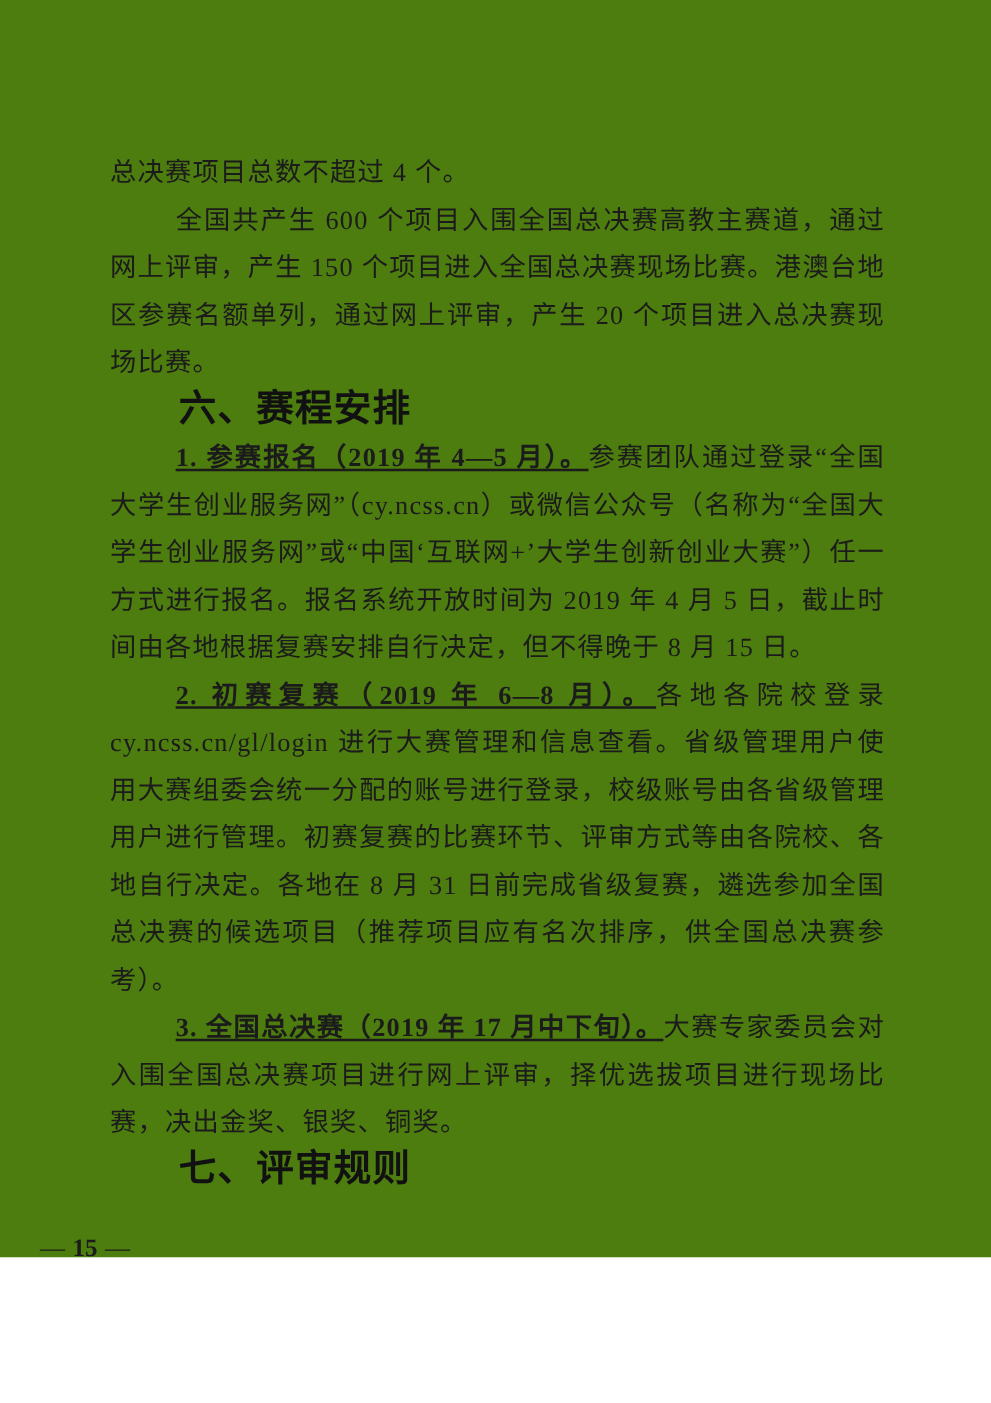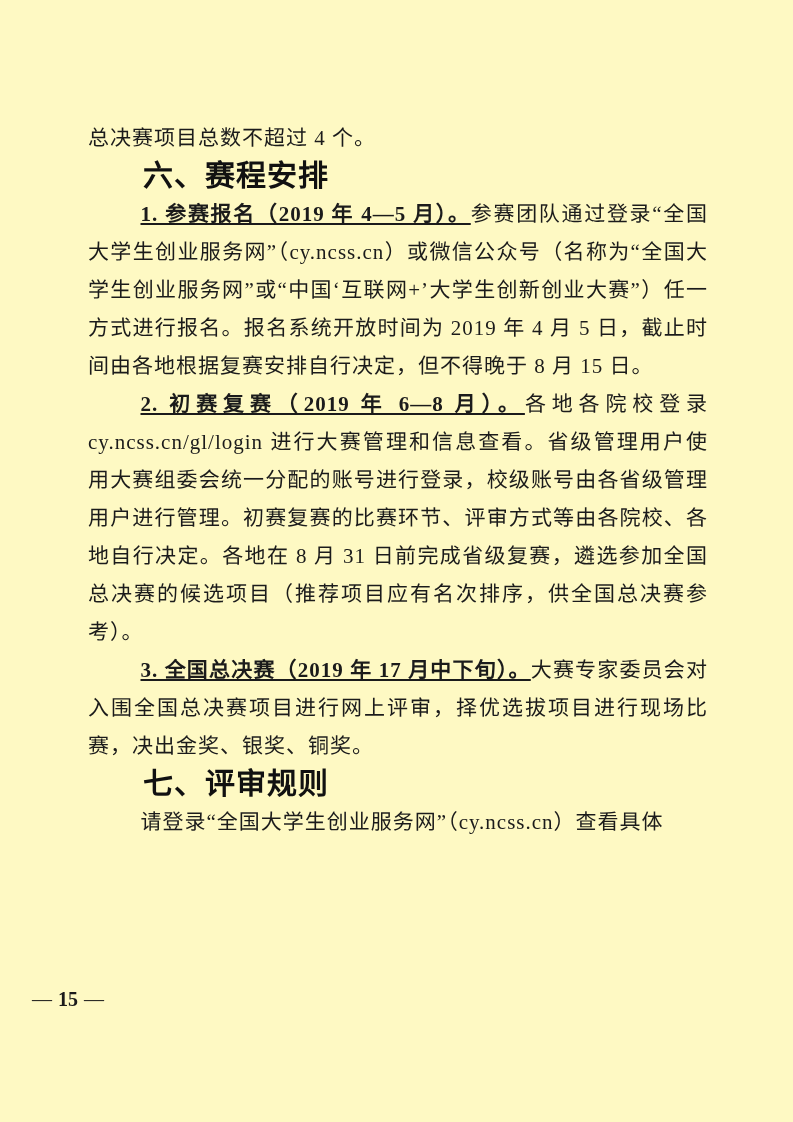--- a/index.html
+++ b/index.html
@@ -3,22 +3,22 @@
 <meta charset="utf-8">
 <style>
   html, body {
     margin: 0;
     padding: 0;
     background: #ffffff;
   }
   .page {
     position: relative;
     width: 793px;
-    height: 1122px;
-    background: #fef9c3;
+    height: 1006px;
+    background: #4d7c0f;
     overflow: hidden;
     font-family: "Liberation Serif", serif;
     color: #1b1b1b;
   }
   .content {
     position: absolute;
     left: 88px;
     top: 119px;
     width: 620px;
   }
@@ -69,30 +69,30 @@
 </style>
 </head>
 <body>
 
 <div class="page">
 
   <div class="content">
 
     <p class="body-text flush">总决赛项目总数不超过 4 个。</p>
 
+    <p class="body-text">全国共产生 600 个项目入围全国总决赛高教主赛道，通过网上评审，产生 150 个项目进入全国总决赛现场比赛。港澳台地区参赛名额单列，通过网上评审，产生 20 个项目进入总决赛现场比赛。</p>
 
     <h2 class="section-heading">六、赛程安排</h2>
 
     <p class="body-text"><span class="lead">1. 参赛报名（2019 年 4—5 月）。</span><span>参赛团队通过登录“全国大学生创业服务网”（cy.ncss.cn）或微信公众号（名称为“全国大学生创业服务网”或“中国‘互联网+’大学生创新创业大赛”）任一方式进行报名。报名系统开放时间为 2019 年 4 月 5 日，截止时间由各地根据复赛安排自行决定，但不得晚于 8 月 15 日。</span></p>
 
     <p class="body-text"><span class="lead">2. 初赛复赛（2019 年 6—8 月）。</span><span>各地各院校登录 cy.ncss.cn/gl/login 进行大赛管理和信息查看。省级管理用户使用大赛组委会统一分配的账号进行登录，校级账号由各省级管理用户进行管理。初赛复赛的比赛环节、评审方式等由各院校、各地自行决定。各地在 8 月 31 日前完成省级复赛，遴选参加全国总决赛的候选项目（推荐项目应有名次排序，供全国总决赛参考）。</span></p>
 
     <p class="body-text"><span class="lead">3. 全国总决赛（2019 年 17 月中下旬）。</span><span>大赛专家委员会对入围全国总决赛项目进行网上评审，择优选拔项目进行现场比赛，决出金奖、银奖、铜奖。</span></p>
 
     <h2 class="section-heading">七、评审规则</h2>
 
-    <p class="body-text">请登录“全国大学生创业服务网”（cy.ncss.cn）查看具体</p>
 
   </div>
 
   <div class="footer"><span>—</span><span class="page-num">15</span><span>—</span></div>
 
 </div>
 
 </body></html>

